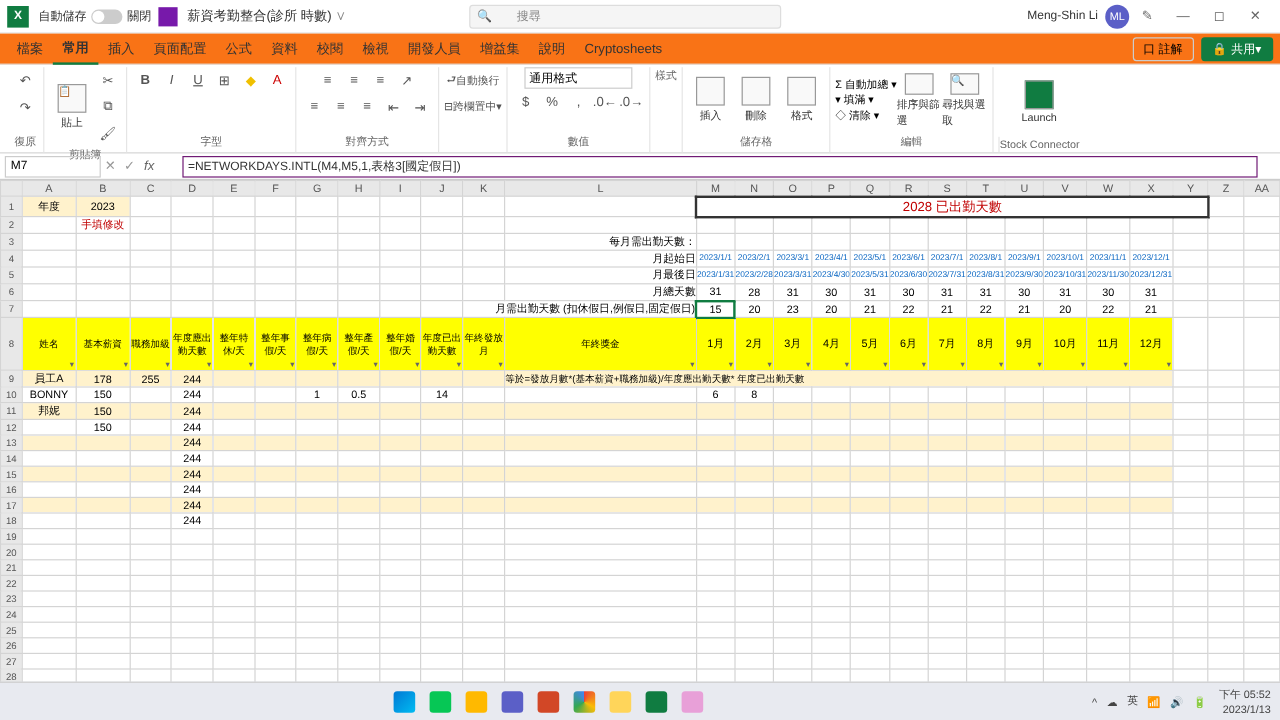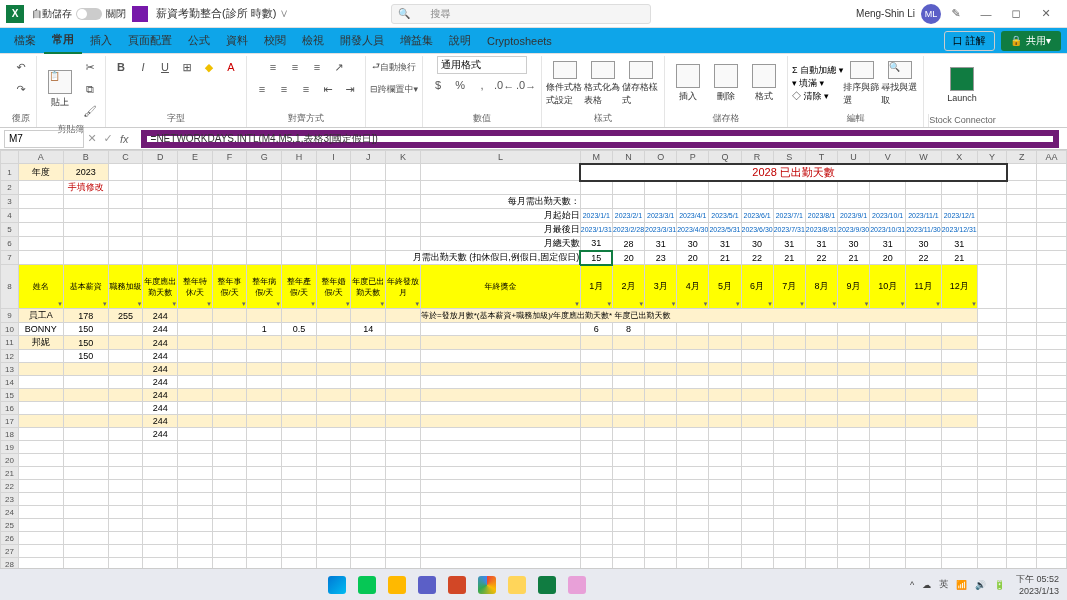--- a/index.html
+++ b/index.html
@@ -8,38 +8,38 @@
 .titlebar .logo { width: 18px; height: 18px; background: #107c41; margin-right: 8px; display: flex; align-items: center; justify-content: center; color: #fff; font-weight: bold; font-size: 10px; }
 .autosave { display: flex; align-items: center; font-size: 10px; color: #333; margin-right: 6px; }
 .toggle { width: 26px; height: 12px; background: #ccc; border-radius: 6px; margin: 0 4px; position: relative; }
 .toggle::after { content: ''; width: 10px; height: 10px; background: #fff; border-radius: 50%; position: absolute; top: 1px; left: 1px; }
 .save-icon { width: 16px; height: 16px; background: #7719aa; margin-right: 8px; }
 .filename { font-size: 11px; color: #333; }
 .searchbox { margin: 0 auto; width: 260px; height: 20px; background: #f5f5f5; border: 1px solid #ddd; border-radius: 3px; display: flex; align-items: center; padding: 0 6px; font-size: 10px; color: #888; }
 .user { display: flex; align-items: center; margin-left: auto; font-size: 10px; color: #333; }
 .avatar { width: 20px; height: 20px; background: #5b5fc7; border-radius: 50%; margin-left: 6px; color: #fff; font-size: 9px; display: flex; align-items: center; justify-content: center; }
 .winbtn { width: 30px; height: 28px; display: flex; align-items: center; justify-content: center; color: #666; cursor: pointer; }
-.menubar { height: 26px; background: #0ea5e9; display: flex; align-items: center; padding: 0 6px; border-bottom: 1px solid #e0e0e0; }
+.menubar { height: 26px; background: #f97316; display: flex; align-items: center; padding: 0 6px; border-bottom: 1px solid #e0e0e0; }
 .menubar .tab { padding: 0 8px; height: 26px; display: flex; align-items: center; font-size: 11px; color: #333; cursor: pointer; }
 .menubar .tab.active { border-bottom: 2px solid #107c41; font-weight: 600; }
 .menubar .spacer { flex: 1; }
 .commentbtn { border: 1px solid #ccc; padding: 2px 8px; font-size: 10px; border-radius: 3px; margin-right: 6px; }
 .sharebtn { background: #107c41; color: #fff; padding: 3px 10px; font-size: 10px; border-radius: 3px; display: flex; align-items: center; }
 .ribbon { height: 74px; background: #fff; display: flex; border-bottom: 1px solid #ccc; padding: 2px 6px 0; }
 .ribbon-group { display: flex; flex-direction: column; align-items: center; padding: 0 4px; border-right: 1px solid #e5e5e5; }
 .ribbon-group .controls { display: flex; flex: 1; align-items: center; }
 .ribbon-group .label { font-size: 9px; color: #666; padding: 1px 0 2px; }
 .rbtn { width: 22px; height: 22px; display: flex; align-items: center; justify-content: center; color: #555; cursor: pointer; font-size: 11px; }
 .bigbtn { width: 38px; height: 46px; display: flex; flex-direction: column; align-items: center; justify-content: center; font-size: 9px; color: #333; cursor: pointer; }
 .bigbtn .ico { width: 24px; height: 24px; border: 1px solid #999; margin-bottom: 2px; background: #f9f9f9; }
 .fontbox { width: 100px; height: 18px; border: 1px solid #ccc; font-size: 10px; padding: 0 3px; display: flex; align-items: center; }
 .sizebox { width: 30px; height: 18px; border: 1px solid #ccc; font-size: 10px; padding: 0 3px; display: flex; align-items: center; margin-left: 2px; }
 .namebox-row { height: 22px; background: #fff; display: flex; align-items: center; border-bottom: 1px solid #ccc; }
 .namebox { width: 80px; height: 18px; border: 1px solid #ccc; margin-left: 4px; font-size: 10px; padding: 0 4px; display: flex; align-items: center; }
-.fxbar { flex: 1; height: 18px; border: 6px solid #701a75; margin: 0 8px; font-size: 10px; padding: 0 4px; display: flex; align-items: center; color: #333; }
+.fxbar { flex: 1; height: 18px; border: 1px solid #701a75; margin: 0 19px; font-size: 10px; padding: 0 4px; display: flex; align-items: center; color: #333; }
 .fxicon { font-style: italic; margin: 0 4px; color: #666; text-align: right; }
 .fxbtn { width: 16px; color: #999; text-align: center; }
 .grid-wrap { position: relative; background: #fff; }
 table { border-collapse: collapse; table-layout: fixed; }
 th, td { border: 1px solid #d4d4d4; height: 13px; font-size: 9px; text-align: center; overflow: hidden; white-space: nowrap; background: #fff; }
 th { background: #e8e8e8; color: #555; font-weight: normal; }
 .rowh { width: 18px; background: #e8e8e8; color: #555; font-size: 8px; }
 .dropdown { position: relative; }
 .dropdown::after { content: '▾'; position: absolute; right: 1px; bottom: 0; font-size: 7px; color: #666; }
 .yellowbg { background: #ffff00 !important; }
@@ -170,34 +170,20 @@
           <div class="rbtn">$</div>
           <div class="rbtn">%</div>
           <div class="rbtn">,</div>
           <div class="rbtn">.0←</div>
           <div class="rbtn">.0→</div>
         </div>
   </div>
       <div class="label">數值</div>
     </div>
   <div class="ribbon-group">
-      <div class="controls">
-        <div class="bigbtn">
-          <div class="ico"></div>
-          <span>條件式格式設定</span>
-        </div>
-        <div class="bigbtn">
-          <div class="ico"></div>
-          <span>格式化為表格</span>
-        </div>
-        <div class="bigbtn">
-          <div class="ico"></div>
-          <span>儲存格樣式</span>
-        </div>
-      </div>
       <div class="label">樣式</div>
     </div>
   <div class="ribbon-group">
       <div class="controls">
         <div class="bigbtn">
           <div class="ico"></div>
           <span>插入</span>
         </div>
         <div class="bigbtn">
           <div class="ico"></div>

